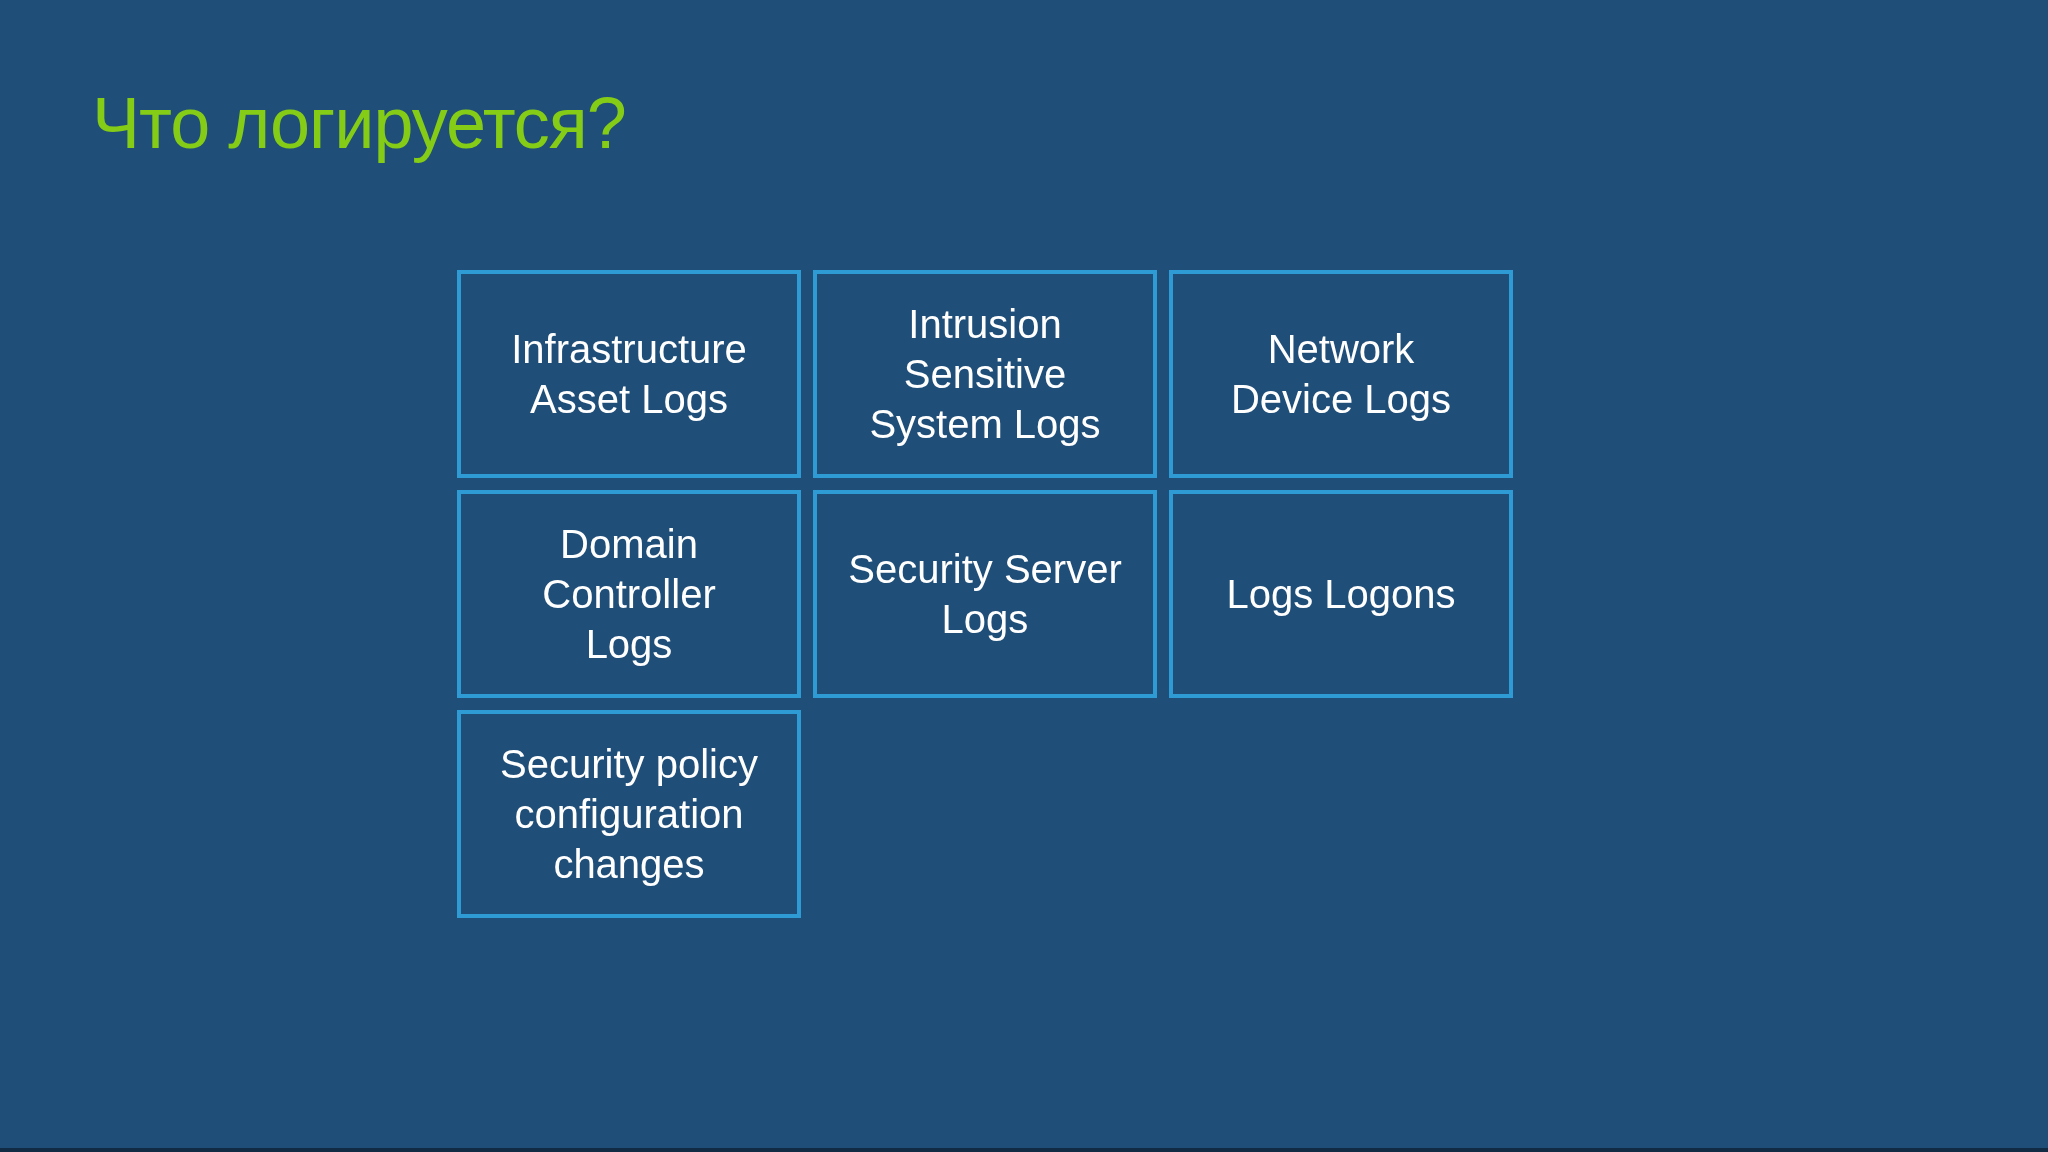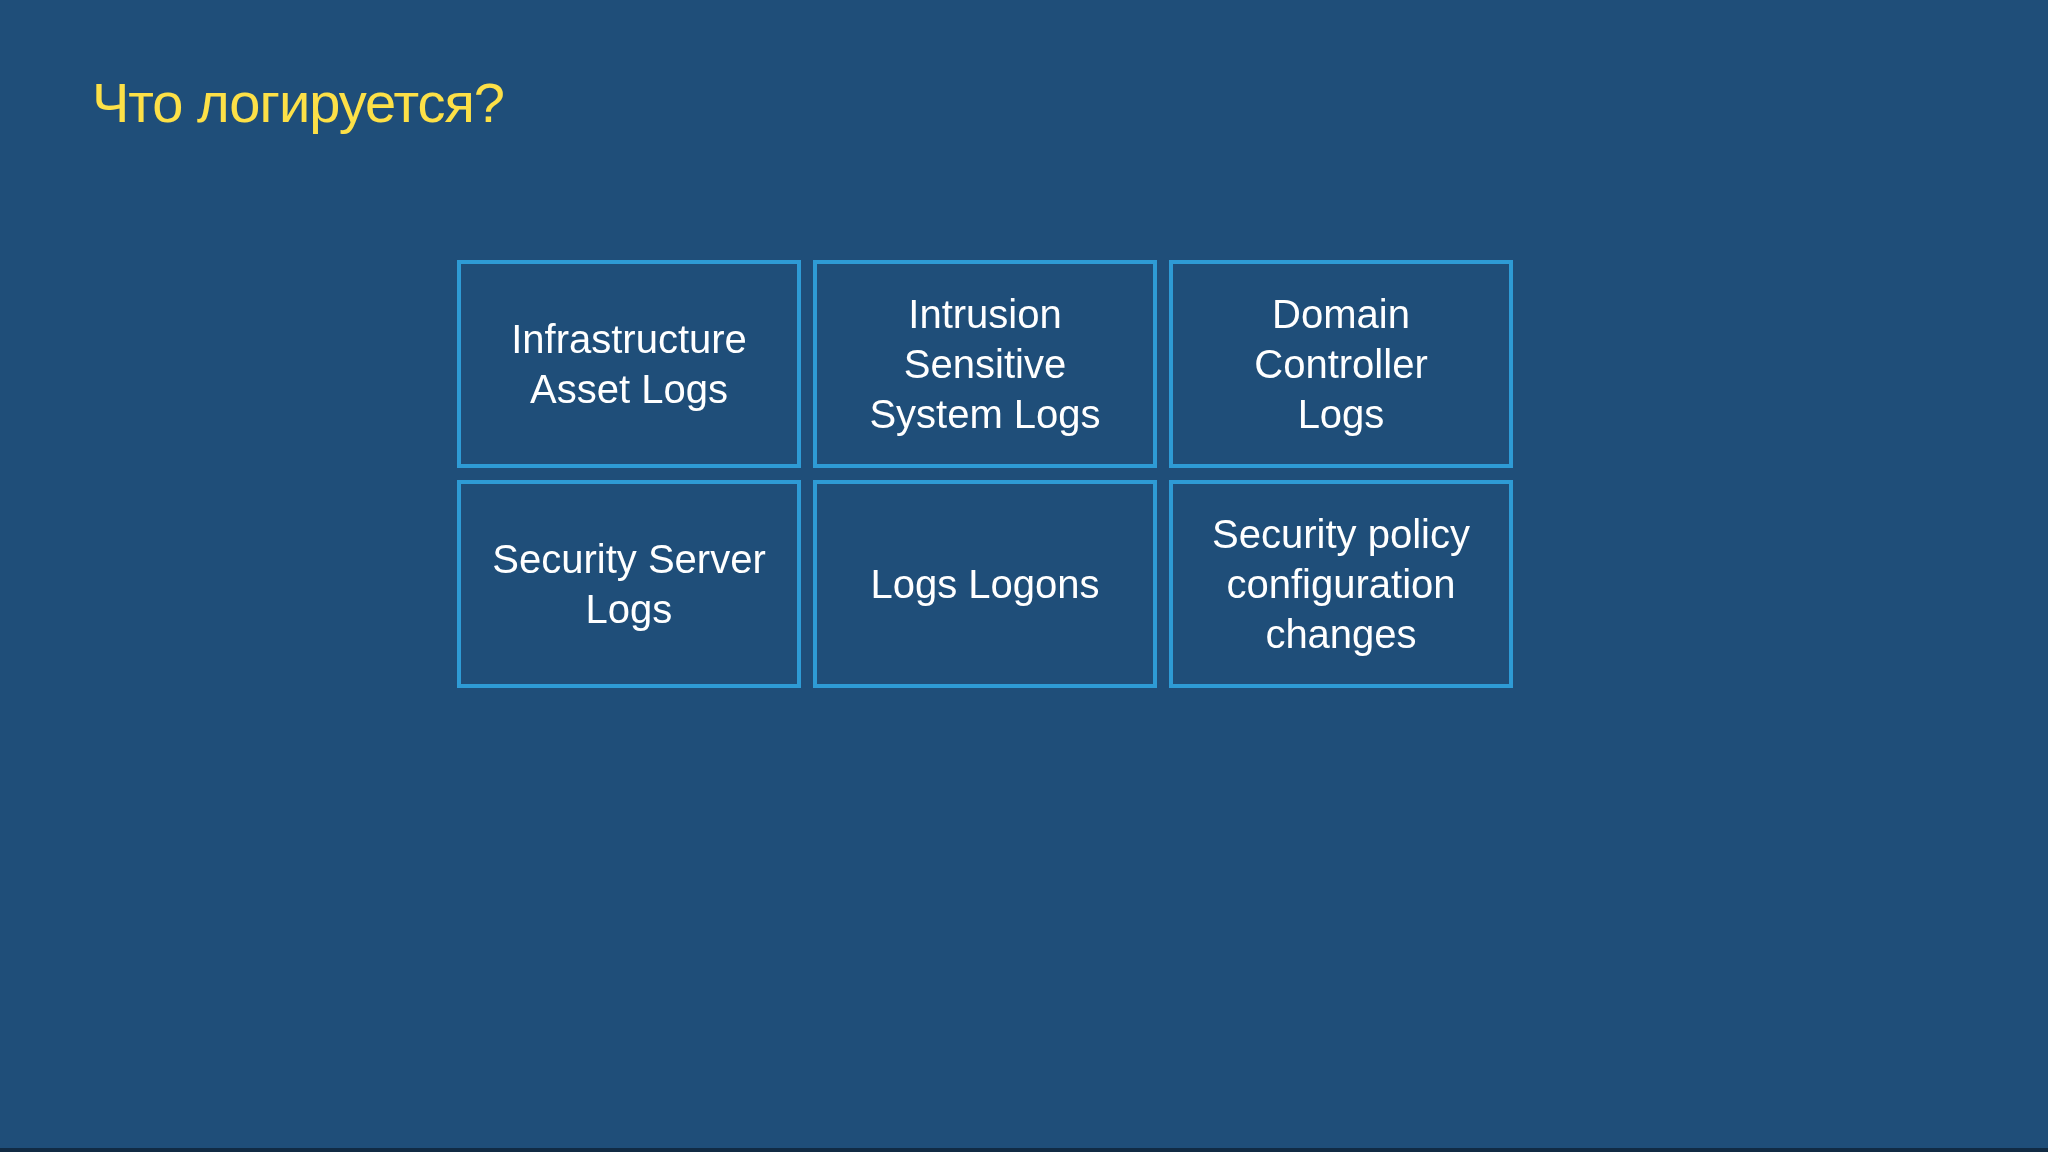--- a/index.html
+++ b/index.html
@@ -16,31 +16,31 @@
   }
   .slide {
     position: absolute;
     inset: 0;
     background: #1F4E79;
   }
   .slide-title {
     position: absolute;
     left: 92px;
     top: 30px;
-    font-size: 56px;
+    font-size: 72px;
     font-weight: 300;
     line-height: 1.25;
     letter-spacing: -1px;
-    color: #fde047;
+    color: #84cc16;
     white-space: nowrap;
   }
   .log-grid {
     position: absolute;
     left: 457px;
-    top: 260px;
+    top: 270px;
     display: grid;
     grid-template-columns: repeat(3, 344px);
     grid-template-rows: repeat(3, 208px);
     column-gap: 31px;
     row-gap: 30px;
     gap: 12px;
   }
   .log-box {
     box-sizing: border-box;
     border: 4px solid #2E9BD5;
@@ -81,20 +81,24 @@
 Asset Logs</span>
     </div>
 
 
     <div class="log-box">
       <span class="log-box-label">Intrusion
 Sensitive
 System Logs</span>
     </div>
 
+    <div class="log-box">
+      <span class="log-box-label">Network
+Device Logs</span>
+    </div>
 
     <div class="log-box">
       <span class="log-box-label">Domain
 Controller
 Logs</span>
     </div>
 
     <div class="log-box">
       <span class="log-box-label">Security Server
 Logs</span>

